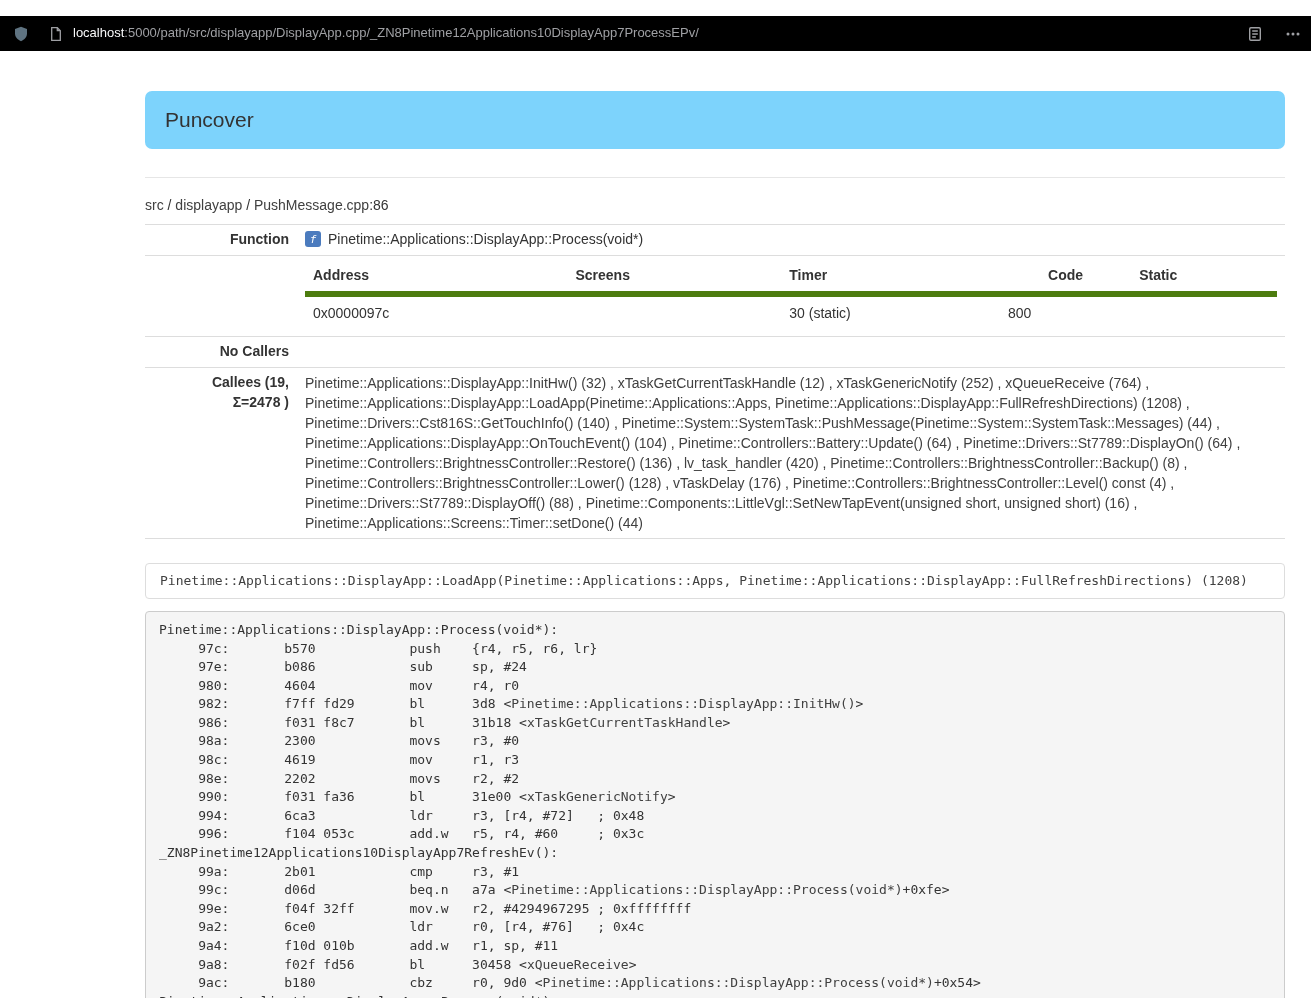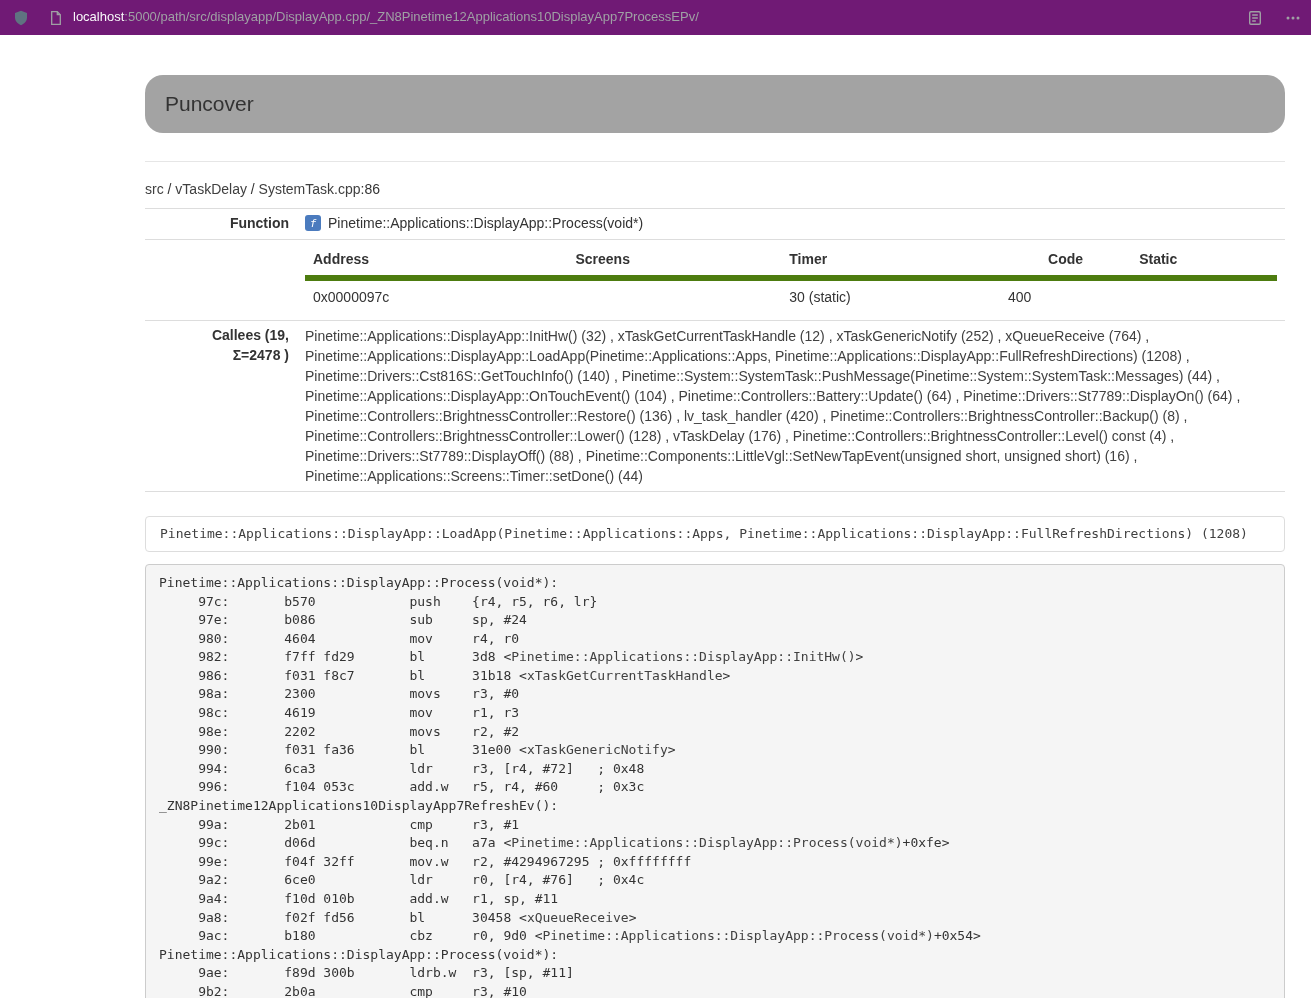--- a/index.html
+++ b/index.html
@@ -5,34 +5,34 @@
   * { box-sizing: border-box; margin: 0; padding: 0; }
   html, body { width: 1311px; height: 998px; overflow: hidden; }
   body {
     background: #fff; color: #333;
     font-family: "Liberation Sans", sans-serif;
     font-size: 14px; line-height: 1.42857;
   }
   a { color: #404040; text-decoration: none; cursor: pointer; }
 
   
-  .chrome { height: 35px; background: #701a75; display: flex; align-items: center; }
+  .chrome { height: 35px; background: #000000; display: flex; align-items: center; margin-top: 16px; }
   .chrome-icon { width: 16px; height: 16px; flex: none; display: inline-block; }
   .i-shield { margin-left: 13px; }
   .i-page { margin-left: 19px; }
   .urltext { margin-left: 9px; font-size: 13px; white-space: nowrap; overflow: hidden; }
   .host { color: #f9f9fa; }
   .rest { color: #9fa0a4; }
   .spacer { flex: 1; }
   .i-reader { margin-right: 22px; }
   .i-dots { margin-right: 10px; }
 
   
   .container { margin-left: 145px; width: 1140px; padding-top: 40px; }
-  .jumbotron { background: #a3a3a3; border-radius: 18px; padding: 14px 20px; margin-bottom: 28px; }
+  .jumbotron { background: #7dd3fc; border-radius: 7px; padding: 14px 20px; margin-bottom: 28px; }
   .jumbotron h1 { font-size: 21px; font-weight: 500; color: #333; }
   hr { border: none; border-top: 1px solid #e6e6e6; margin-bottom: 18px; }
   .breadcrumb { margin-bottom: 8px; }
 
   table.main { width: 100%; border-collapse: collapse; border-bottom: 1px solid #ddd; }
   table.main > tbody > tr { border-top: 1px solid #ddd; }
   table.main > tbody > tr > th.lbl {
     width: 152px; text-align: right; vertical-align: top;
     font-weight: bold; padding: 5px 8px 5px 19px;
   }
@@ -94,21 +94,21 @@
 </div>
 
 <div class="container">
 
   <div class="jumbotron">
     <h1>Puncover</h1>
   </div>
 
   <hr>
 
-  <div class="breadcrumb"><a>src</a><span> / </span><a>vTaskDelay</a><span> / </span><a>SystemTask.cpp</a><span>:86</span></div>
+  <div class="breadcrumb"><a>src</a><span> / </span><a>displayapp</a><span> / </span><a>PushMessage.cpp</a><span>:86</span></div>
 
   <table class="main">
     <tbody>
       <tr>
         <th class="lbl">Function</th>
         <td class="content">
           <span class="fn-icon">
             <svg viewBox="0 0 16 16" width="16" height="16">
                 <rect width="16" height="16" rx="3" fill="#4b7bbe"></rect>
                 <text x="8" y="12" text-anchor="middle" font-size="11" font-family="DejaVu Sans Mono, monospace" font-style="italic" fill="#fff">f</text>
@@ -127,26 +127,30 @@
                 <th>Timer</th>
                 <th>Code</th>
                 <th>Static</th>
               </tr>
             </thead>
             <tbody>
               <tr>
                 <td>0x0000097c</td>
                 <td></td>
                 <td>30 (static)</td>
-                <td>400</td>
+                <td>800</td>
                 <td></td>
               </tr>
             </tbody>
           </table>
         </td>
+      </tr>
+      <tr>
+        <th class="lbl">No Callers</th>
+        <td class="content"></td>
       </tr>
       <tr>
         <th class="lbl">Callees (19, Σ=2478 )</th>
         <td class="content callees"><a>Pinetime::Applications::DisplayApp::InitHw() (32)</a> , <a>xTaskGetCurrentTaskHandle (12)</a> , <a>xTaskGenericNotify (252)</a> , <a>xQueueReceive (764)</a> , <a>Pinetime::Applications::DisplayApp::LoadApp(Pinetime::Applications::Apps, Pinetime::Applications::DisplayApp::FullRefreshDirections) (1208)</a> , <a>Pinetime::Drivers::Cst816S::GetTouchInfo() (140)</a> , <a>Pinetime::System::SystemTask::PushMessage(Pinetime::System::SystemTask::Messages) (44)</a> , <a>Pinetime::Applications::DisplayApp::OnTouchEvent() (104)</a> , <a>Pinetime::Controllers::Battery::Update() (64)</a> , <a>Pinetime::Drivers::St7789::DisplayOn() (64)</a> , <a>Pinetime::Controllers::BrightnessController::Restore() (136)</a> , <a>lv_task_handler (420)</a> , <a>Pinetime::Controllers::BrightnessController::Backup() (8)</a> , <a>Pinetime::Controllers::BrightnessController::Lower() (128)</a> , <a>vTaskDelay (176)</a> , <a>Pinetime::Controllers::BrightnessController::Level() const (4)</a> , <a>Pinetime::Drivers::St7789::DisplayOff() (88)</a> , <a>Pinetime::Components::LittleVgl::SetNewTapEvent(unsigned short, unsigned short) (16)</a> , <a>Pinetime::Applications::Screens::Timer::setDone() (44)</a></td>
       </tr>
     </tbody>
   </table>
 
   <div class="mono-box">
     <a>Pinetime::Applications::DisplayApp::LoadApp(Pinetime::Applications::Apps, Pinetime::Applications::DisplayApp::FullRefreshDirections) (1208)</a>

